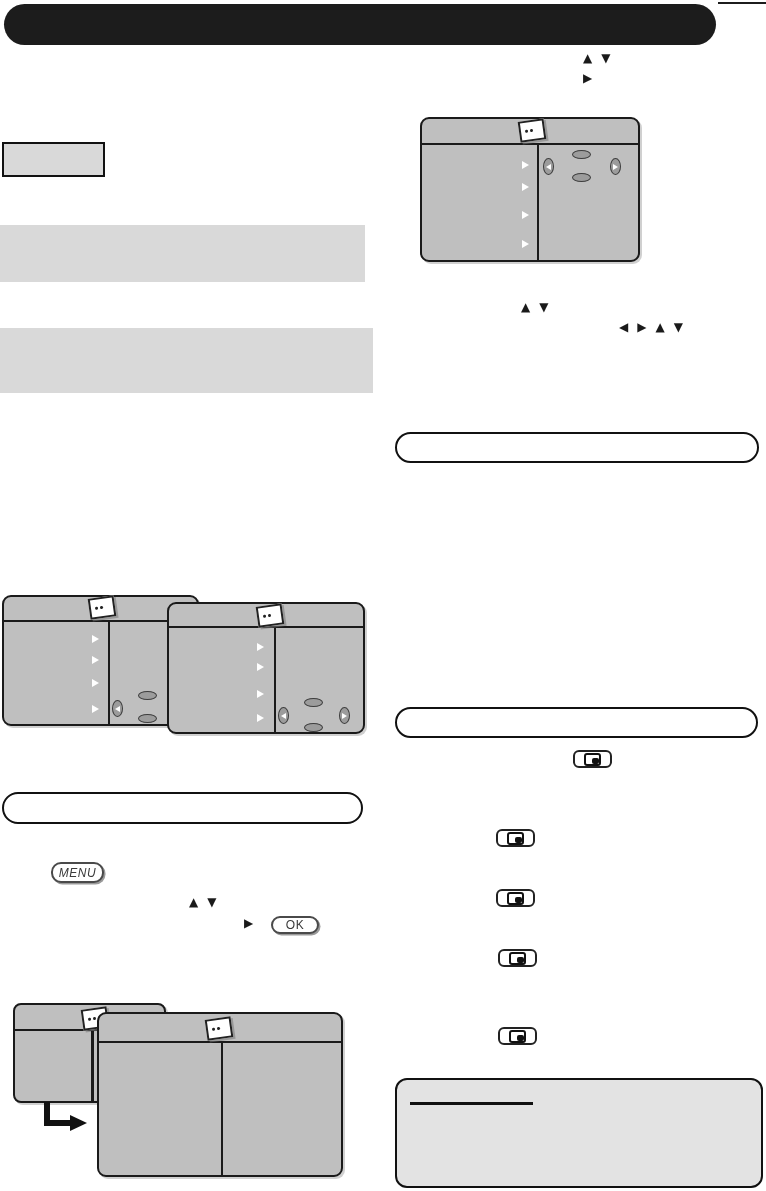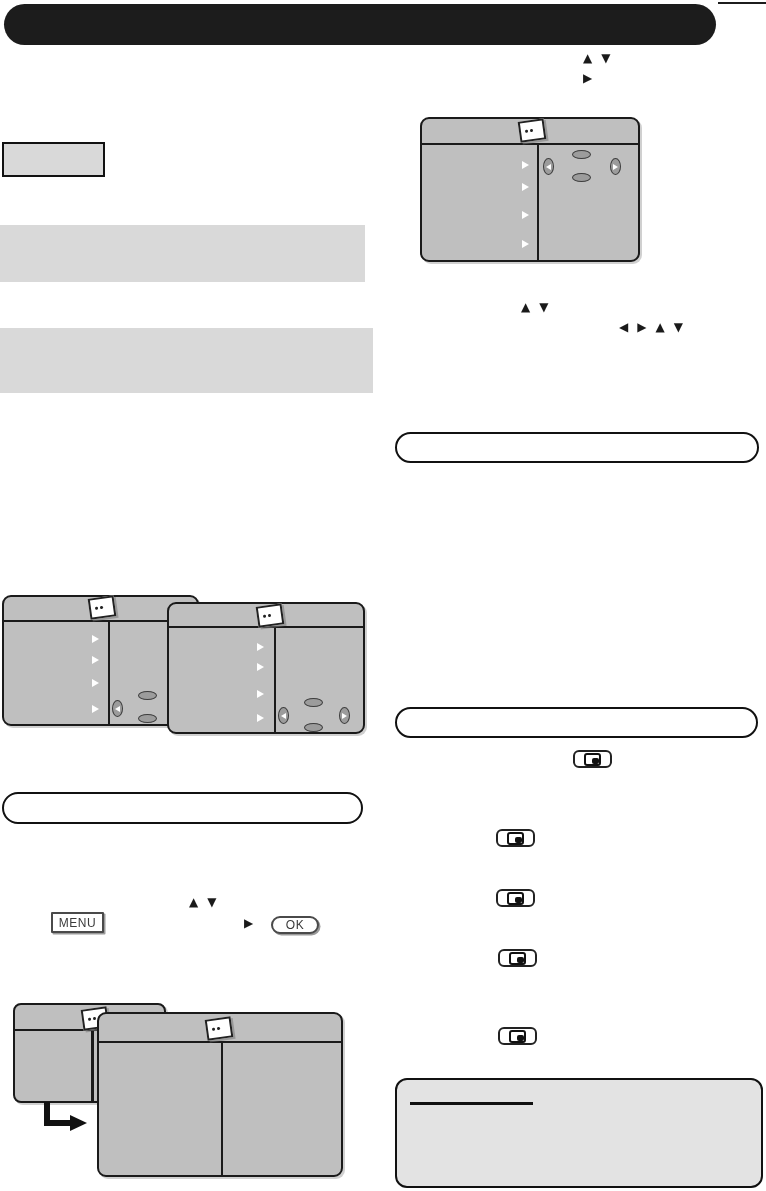--- a/index.html
+++ b/index.html
@@ -55,21 +55,21 @@
   .tw-r{width:0;height:0;border-top:3px solid transparent;border-bottom:3px solid transparent;border-left:5px solid #fff;}
   .tw-l{width:0;height:0;border-top:3px solid transparent;border-bottom:3px solid transparent;border-right:5px solid #fff;}
   
   .callout{position:absolute;background:#fff;border:2px solid #111;border-radius:16px;}
   
   .rc-btn{
     position:absolute;background:#fff;border:2px solid #4a4a4a;color:#3a3a3a;
     display:flex;align-items:center;justify-content:center;
     font-size:12px;letter-spacing:.5px;box-shadow:1.5px 1.5px 0 #9a9a9a;
   }
-  .menu-btn{left:51px;top:912px;width:49px;height:17px;border-radius:1px;}
+  .menu-btn{left:51px;top:862px;width:49px;height:17px;border-radius:10px;font-style:italic;}
   .ok-btn{left:271px;top:916px;width:44px;height:14px;border-radius:10px;}
   
   .pip-btn{
     position:absolute;width:35px;height:14px;background:#fff;border:2px solid #222;border-radius:6px;
     display:flex;align-items:center;justify-content:center;
   }
   .pip-inner{position:relative;width:13px;height:9px;border:2px solid #111;border-radius:3px;background:#fff;}
   .pip-fill{position:absolute;right:0;bottom:0;width:7px;height:6px;background:#111;border-radius:2px;}
   
   .note-box{

